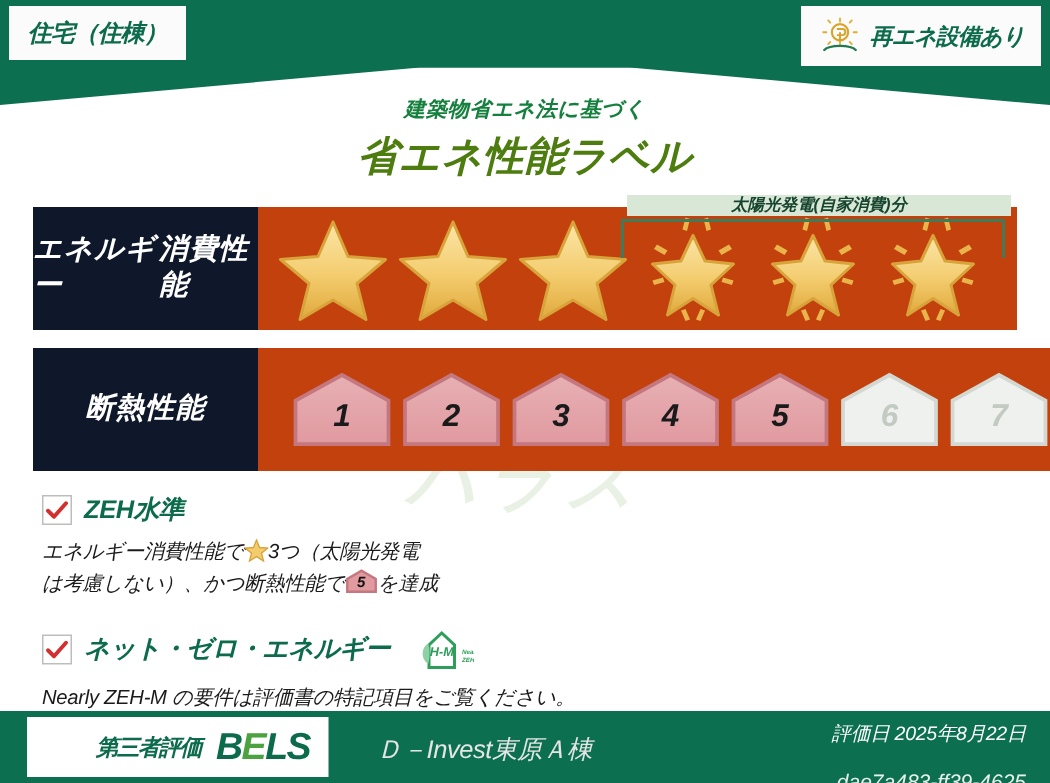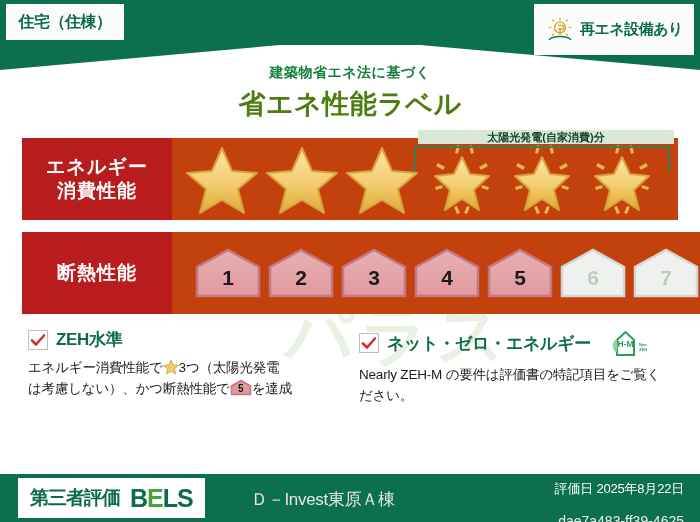--- a/index.html
+++ b/index.html
@@ -3,64 +3,64 @@
 <meta charset="utf-8">
 <style>
   * { margin:0; padding:0; box-sizing:border-box; }
   html,body { width:700px; height:522px; }
   body {
     font-family:"Liberation Sans", sans-serif;
     background:#0a6b49;
     position:relative;
     overflow:hidden;
   }
-  .root { position:absolute; inset:0; background:#0c7050; }
+  .root { position:absolute; inset:0; background:#0c7050;font-style:italic; }
 
   
   .tab-left {
     position:absolute; left:6px; top:4px; width:118px; height:36px;
     background:#fbfbfb; display:flex; align-items:center; justify-content:center;
     z-index:6;
   }
   .tab-left span { font-size:16px; font-weight:bold; color:#0c6b4a; letter-spacing:-0.5px; }
   .tab-right {
-    position:absolute; right:6px; top:4px; width:160px; height:51px;
+    position:absolute; right:6px; top:4px; width:160px; height:40px;
     background:#fbfbfb; display:flex; align-items:center; gap:6px;
     padding-left:12px; z-index:6;
   }
   .tab-right .lbl { font-size:15px; font-weight:bold; color:#0c6b4a; letter-spacing:-0.5px; }
   .sun-ico { width:28px; height:26px; flex:0 0 28px; }
 
   
   .card {
     position:absolute; left:0; right:0; top:40px; bottom:48px;
     background:#ffffff;
     clip-path: polygon(0 30px, 280px 5px, 420px 5px, 700px 30px, 700px 100%, 0 100%);
     z-index:2;
   }
   .card-inner { position:absolute; inset:0; padding:0 22px; }
 
   
   .watermark {
     position:absolute; left:50%; top:250px; transform:translateX(-50%);
-    font-size:68px; font-weight:bold; color:#e8f1e4; letter-spacing:6px;
-    white-space:nowrap; z-index:0; user-select:none;margin-left:48px;
+    font-size:46px; font-weight:bold; color:#e8f1e4; letter-spacing:6px;
+    white-space:nowrap; z-index:0; user-select:none;
   }
 
   
   .title-wrap { position:relative; z-index:3; text-align:center; padding-top:24px; }
   .title-sub { font-size:14px; font-weight:bold; color:#15803d; letter-spacing:0.5px; }
   .title-main { font-size:27px; font-weight:bold; color:#4d7c0f; letter-spacing:0.5px; margin-top:4px; }
 
   
   .rows { position:relative; z-index:3; margin-top:16px; }
   .row { display:flex; height:82px; margin-bottom:12px; position:relative; }
   .row-label {
-    width:150px; flex:0 0 150px; background:#b91c1c; color:#fff;
-    display:flex; flex-direction:column; align-items:center; justify-content:center;
+    width:150px; flex:0 0 150px; background:#0f172a; color:#fff;
+    display:flex; flex-direction:row; align-items:center; justify-content:center;
     font-size:19px; font-weight:bold; line-height:1.25; letter-spacing:1px;
   }
   .row-body { flex:1; background:#c2410c; position:relative; }
 
   
   .stars { display:flex; align-items:center; height:100%; padding-left:12px; gap:4px; }
   .star-cell { position:relative; width:76px; height:72px; flex:0 0 76px; }
   .star-cell svg { width:100%; height:100%; display:block; }
   .solar-bracket {
     position:absolute; left:242px; right:8px; top:8px; height:26px;
@@ -76,21 +76,21 @@
   .houses { display:flex; align-items:center; height:100%; padding-left:22px; gap:5px; }
   .house { position:relative; width:68px; height:52px; flex:0 0 68px; }
   .house svg { width:100%; height:100%; display:block; }
   .house .num {
     position:absolute; inset:0; display:flex; align-items:center; justify-content:center;
     padding-top:9px; font-size:21px; font-weight:bold; color:#1a1a1a;
   }
   .house.off .num { color:#c2cac2; }
 
   
-  .notes { position:relative; z-index:3; display:flex; margin-top:14px; gap:18px; padding:0 6px; }
+  .notes { position:relative; z-index:3; display:flex; margin-top:14px; gap:18px; padding:0 6px;flex-direction:column; }
   .note { flex:1; }
   .note-head { display:flex; align-items:center; gap:8px; }
   .chk {
     width:20px; height:20px; flex:0 0 20px; border:1.5px solid #bdbdbd; background:#fff;
     display:flex; align-items:center; justify-content:center;
   }
   .chk svg { width:16px; height:16px; }
   .note-title { font-size:17px; font-weight:bold; color:#0c6b4a; letter-spacing:-0.3px; }
   .zeh-logo { width:44px; height:30px; margin-left:4px; flex:0 0 44px; }
   .note-body {
@@ -100,21 +100,21 @@
   .inline-house { display:inline-block; width:22px; height:17px; vertical-align:-3px; position:relative; }
   .inline-house .n { position:absolute; inset:0; display:flex; align-items:center;
     justify-content:center; padding-top:3px; font-size:10px; font-weight:bold; color:#111; }
 
   
   .footer { position:absolute; left:0; right:0; bottom:0; height:48px; z-index:5; }
   .bels-box {
     position:absolute; left:18px; top:4px; height:40px; background:#fff;
     display:flex; align-items:center; padding:0 12px; gap:10px;
   }
-  .bels-jp { font-size:19px; font-weight:bold; color:#0c6b4a; letter-spacing:-1px; }
+  .bels-jp { font-size:15px; font-weight:bold; color:#0c6b4a; letter-spacing:-1px;margin-left:34px; }
   .bels-en { font-size:25px; font-weight:bold; letter-spacing:-1px; }
   .bels-en .b1 { color:#0c6b4a; }
   .bels-en .e { color:#4ba23f; }
   .bels-en .b2 { color:#0c6b4a; }
   .bldg { position:absolute; left:251px; top:14px; font-size:17px; color:#e5e5e5; letter-spacing:-0.3px; }
   .foot-right { position:absolute; right:16px; top:6px; text-align:right; color:#fff; }
   .foot-date { font-size:13px; letter-spacing:-0.2px; }
   .foot-id { font-size:14px; margin-top:15px; color:#e8f0ec; }
 </style>
 </head>

